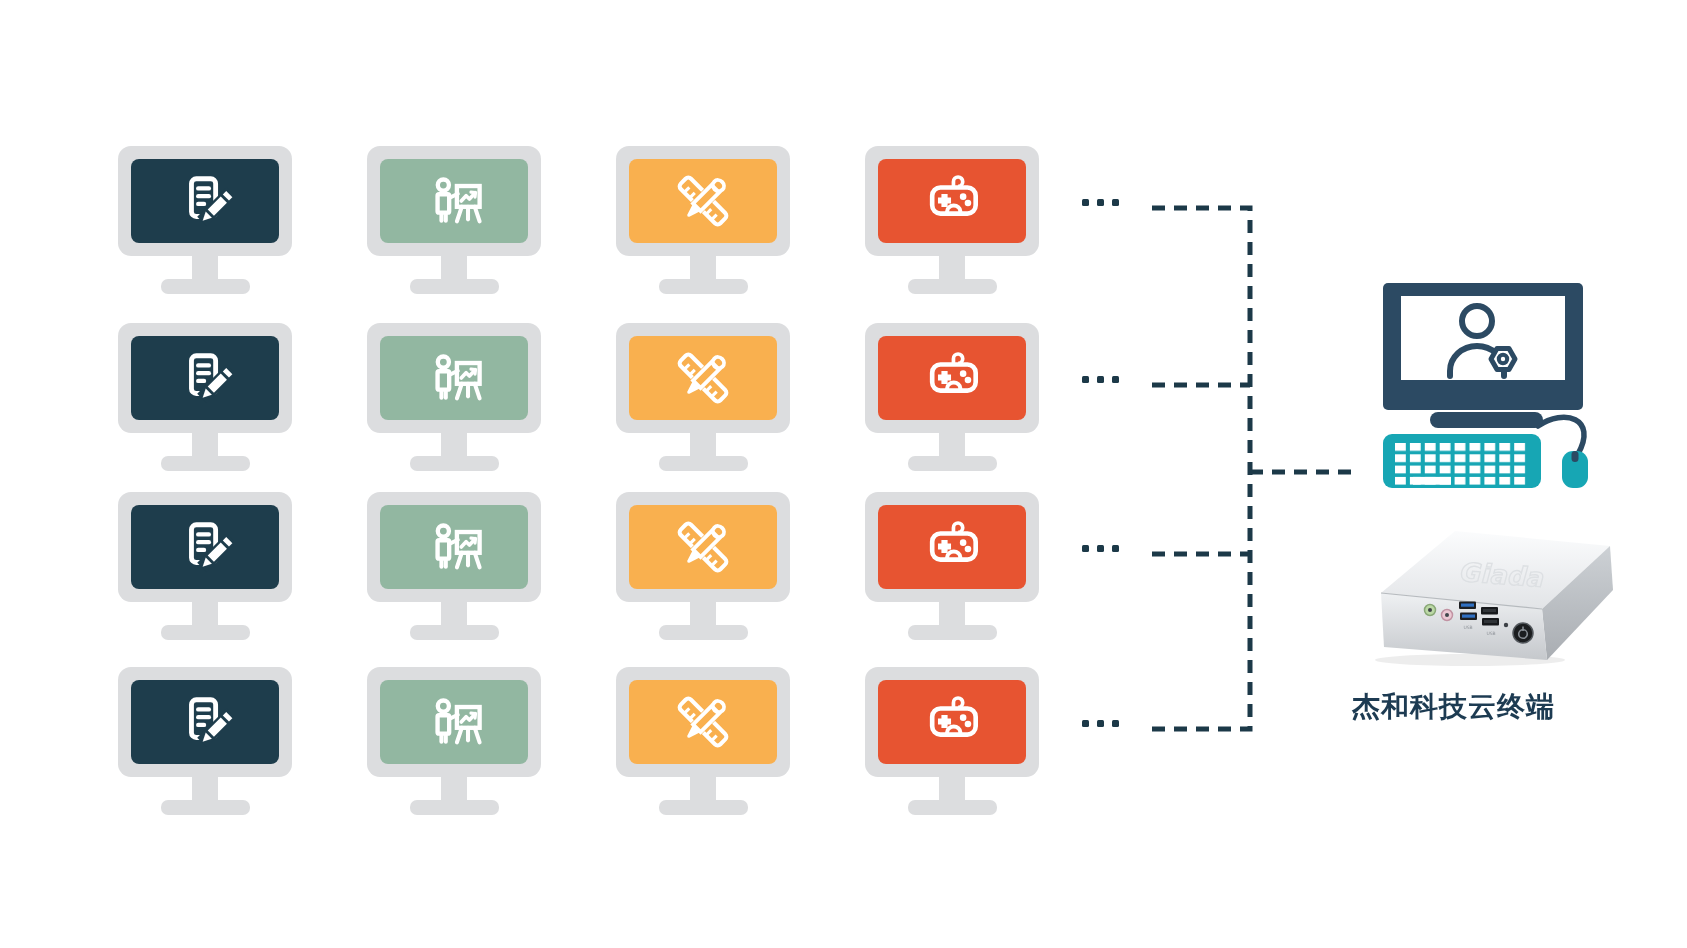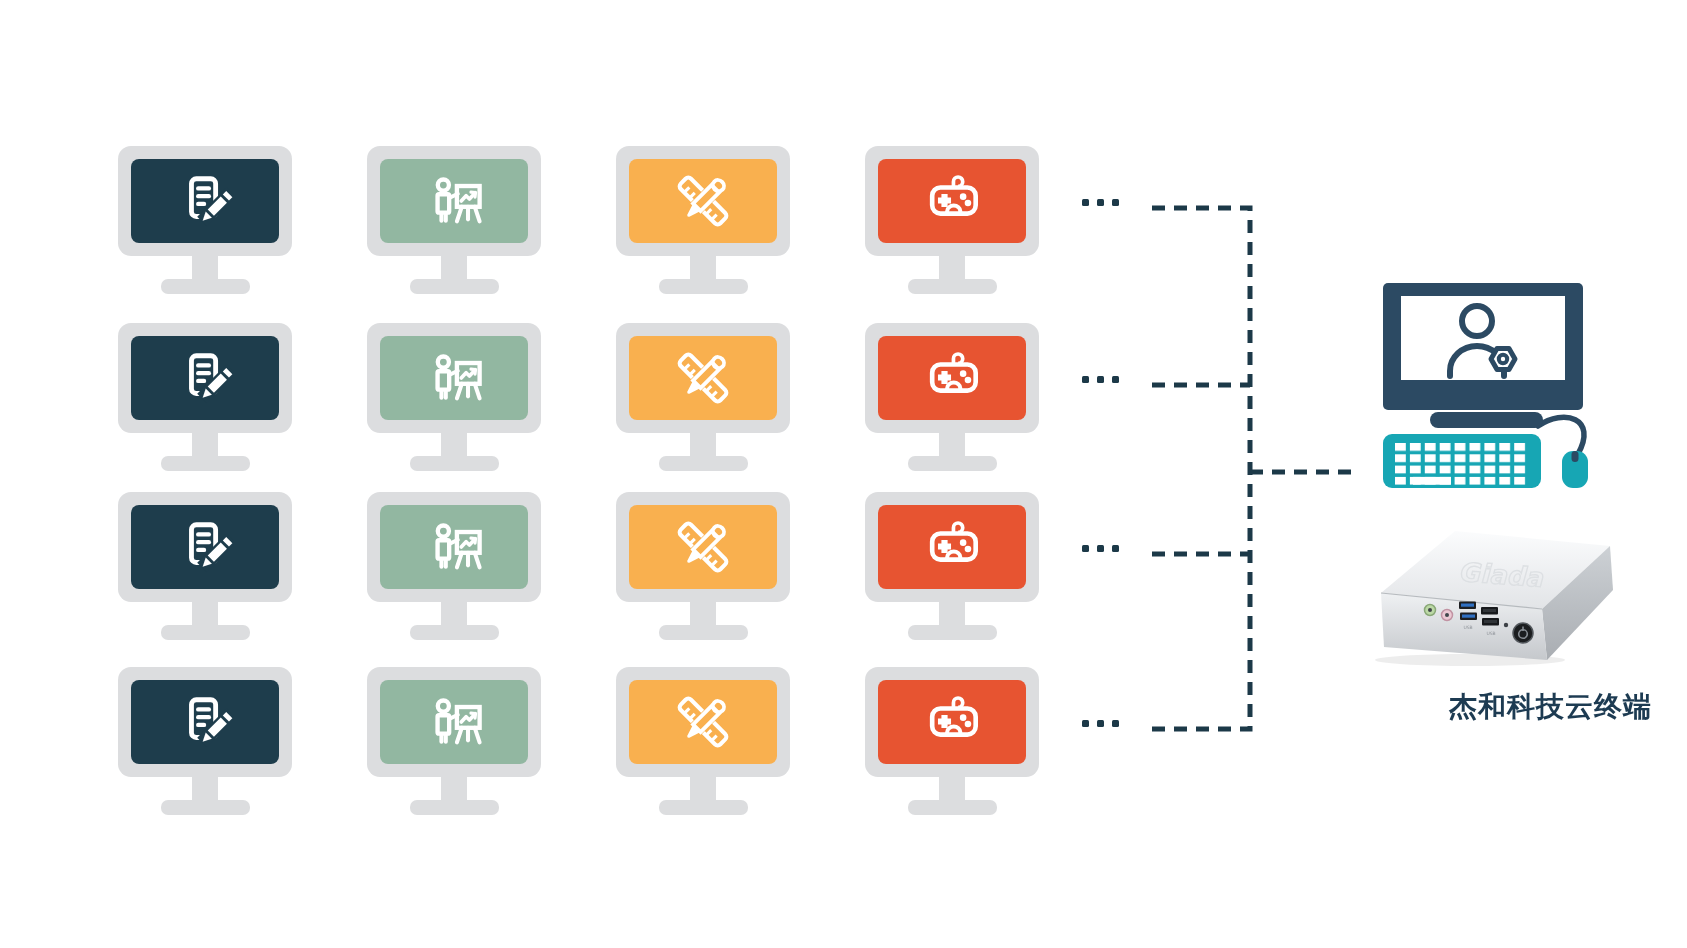--- a/index.html
+++ b/index.html
@@ -25,21 +25,21 @@
   .neck{width:26px;height:24px;background:var(--frame,#dcdddf);margin:-1px auto 0;}
   .base{width:89px;height:15px;background:var(--frame,#dcdddf);border-radius:7px;margin:0 auto;}
   
   .dots{position:absolute;display:flex;gap:8px;}
   .dots span{width:7px;height:7px;border-radius:1.5px;background:var(--connector,#1c3948);}
   
   .overlay{position:absolute;left:0;top:0;pointer-events:none;}
   
   .terminal-label{
     position:absolute;left:1352px;top:688px;width:300px;
-    text-align:right;font-size:28px;font-weight:700;
+    text-align:left;font-size:28px;font-weight:700;
     color:var(--label,#1d3b52);letter-spacing:1px;
   }
 </style>
 </head>
 <body>
 
 <svg width="0" height="0" style="position:absolute" aria-hidden="true">
   <defs>
     <symbol id="document-edit-icon" viewBox="0 0 60 60">
       <rect x="16" y="7" width="25" height="39" rx="5" fill="none" stroke="#fff" stroke-width="5"></rect>

